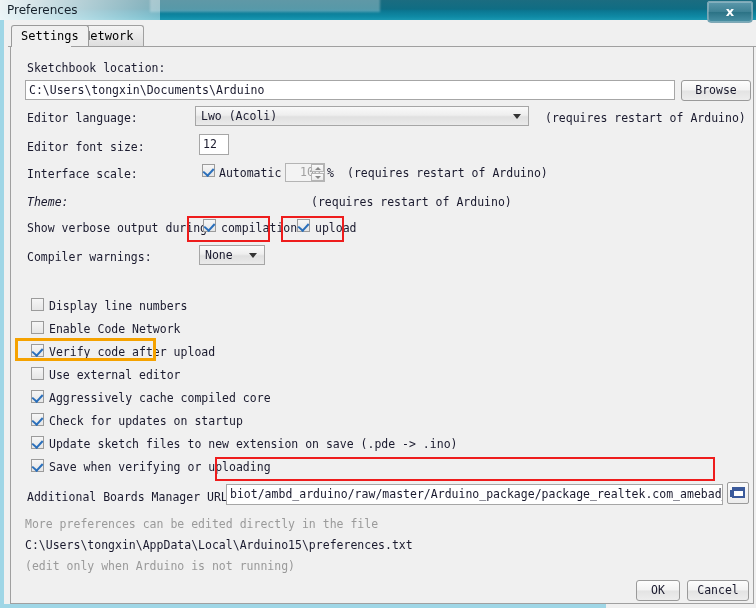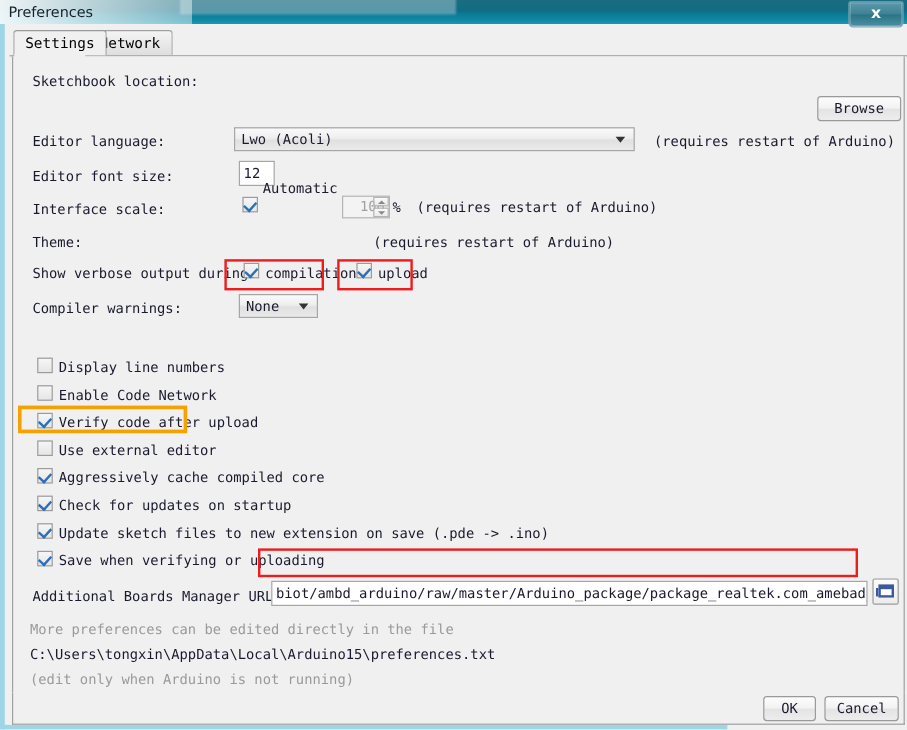--- a/index.html
+++ b/index.html
@@ -328,48 +328,49 @@
     <div class="tabstrip">
       <div class="tab active tab-settings">Settings</div>
       <div class="tab tab-network">Network</div>
     </div>
     <div class="tab-underline"></div>
     <div class="tab-mask"></div>
 
     <div class="panel">
 
       <div class="lbl row" style="left:16px; top:14px;">Sketchbook location:</div>
+      <div class="tinput" style="left:14px; top:33px; width:650px; height:20px;">C:\Users\tongxin\Documents\Arduino</div>
       <div class="btn" style="left:670px; top:33px; width:70px; height:21px; line-height:19px;">Browse</div>
 
       <div class="lbl row" style="left:16px; top:64px;">Editor language:</div>
       <div class="combo" style="left:184px; top:59px; width:334px; height:20px; line-height:19px;">
         <span>Lwo (Acoli)</span>
         <span class="arrow"></span>
       </div>
       <div class="lbl row" style="left:534px; top:64px;">(requires restart of Arduino)</div>
 
       <div class="lbl row" style="left:16px; top:93px;">Editor font size:</div>
       <div class="tinput" style="left:188px; top:87px; width:30px; height:21px; line-height:19px;">12</div>
 
       <div class="lbl row" style="left:16px; top:120px;">Interface scale:</div>
       <div class="cb checked" style="left:191px; top:117px;"></div>
-      <div class="cb-label" style="left:208px; top:103px;">Automatic</div>
+      <div class="cb-label" style="left:208px; top:119px;">Automatic</div>
       <div class="spin" style="left:274px; top:116px;">
         <span>100</span>
         <span class="sb up">
             <i></i>
           </span>
         <span class="sb down">
             <i></i>
           </span>
       </div>
       <div class="lbl row" style="left:316px; top:119px;">%</div>
       <div class="lbl row" style="left:336px; top:119px;">(requires restart of Arduino)</div>
 
-      <div class="lbl row" style="left:16px; top:148px;">Theme:</div>
+      <div class="lbl row" style="left:16px; top:148px;font-style:italic;">Theme:</div>
       <div class="lbl row" style="left:300px; top:148px;">(requires restart of Arduino)</div>
 
       <div class="lbl row" style="left:16px; top:174px;">Show verbose output during:</div>
       <div class="cb checked" style="left:192px; top:172px;"></div>
       <div class="cb-label" style="left:210px; top:174px;">compilation</div>
       <div class="cb checked" style="left:286px; top:172px;"></div>
       <div class="cb-label" style="left:304px; top:174px;">upload</div>
 
       <div class="lbl row" style="left:16px; top:203px;">Compiler warnings:</div>
       <div class="combo" style="left:188px; top:198px; width:66px; height:20px; line-height:19px;">

